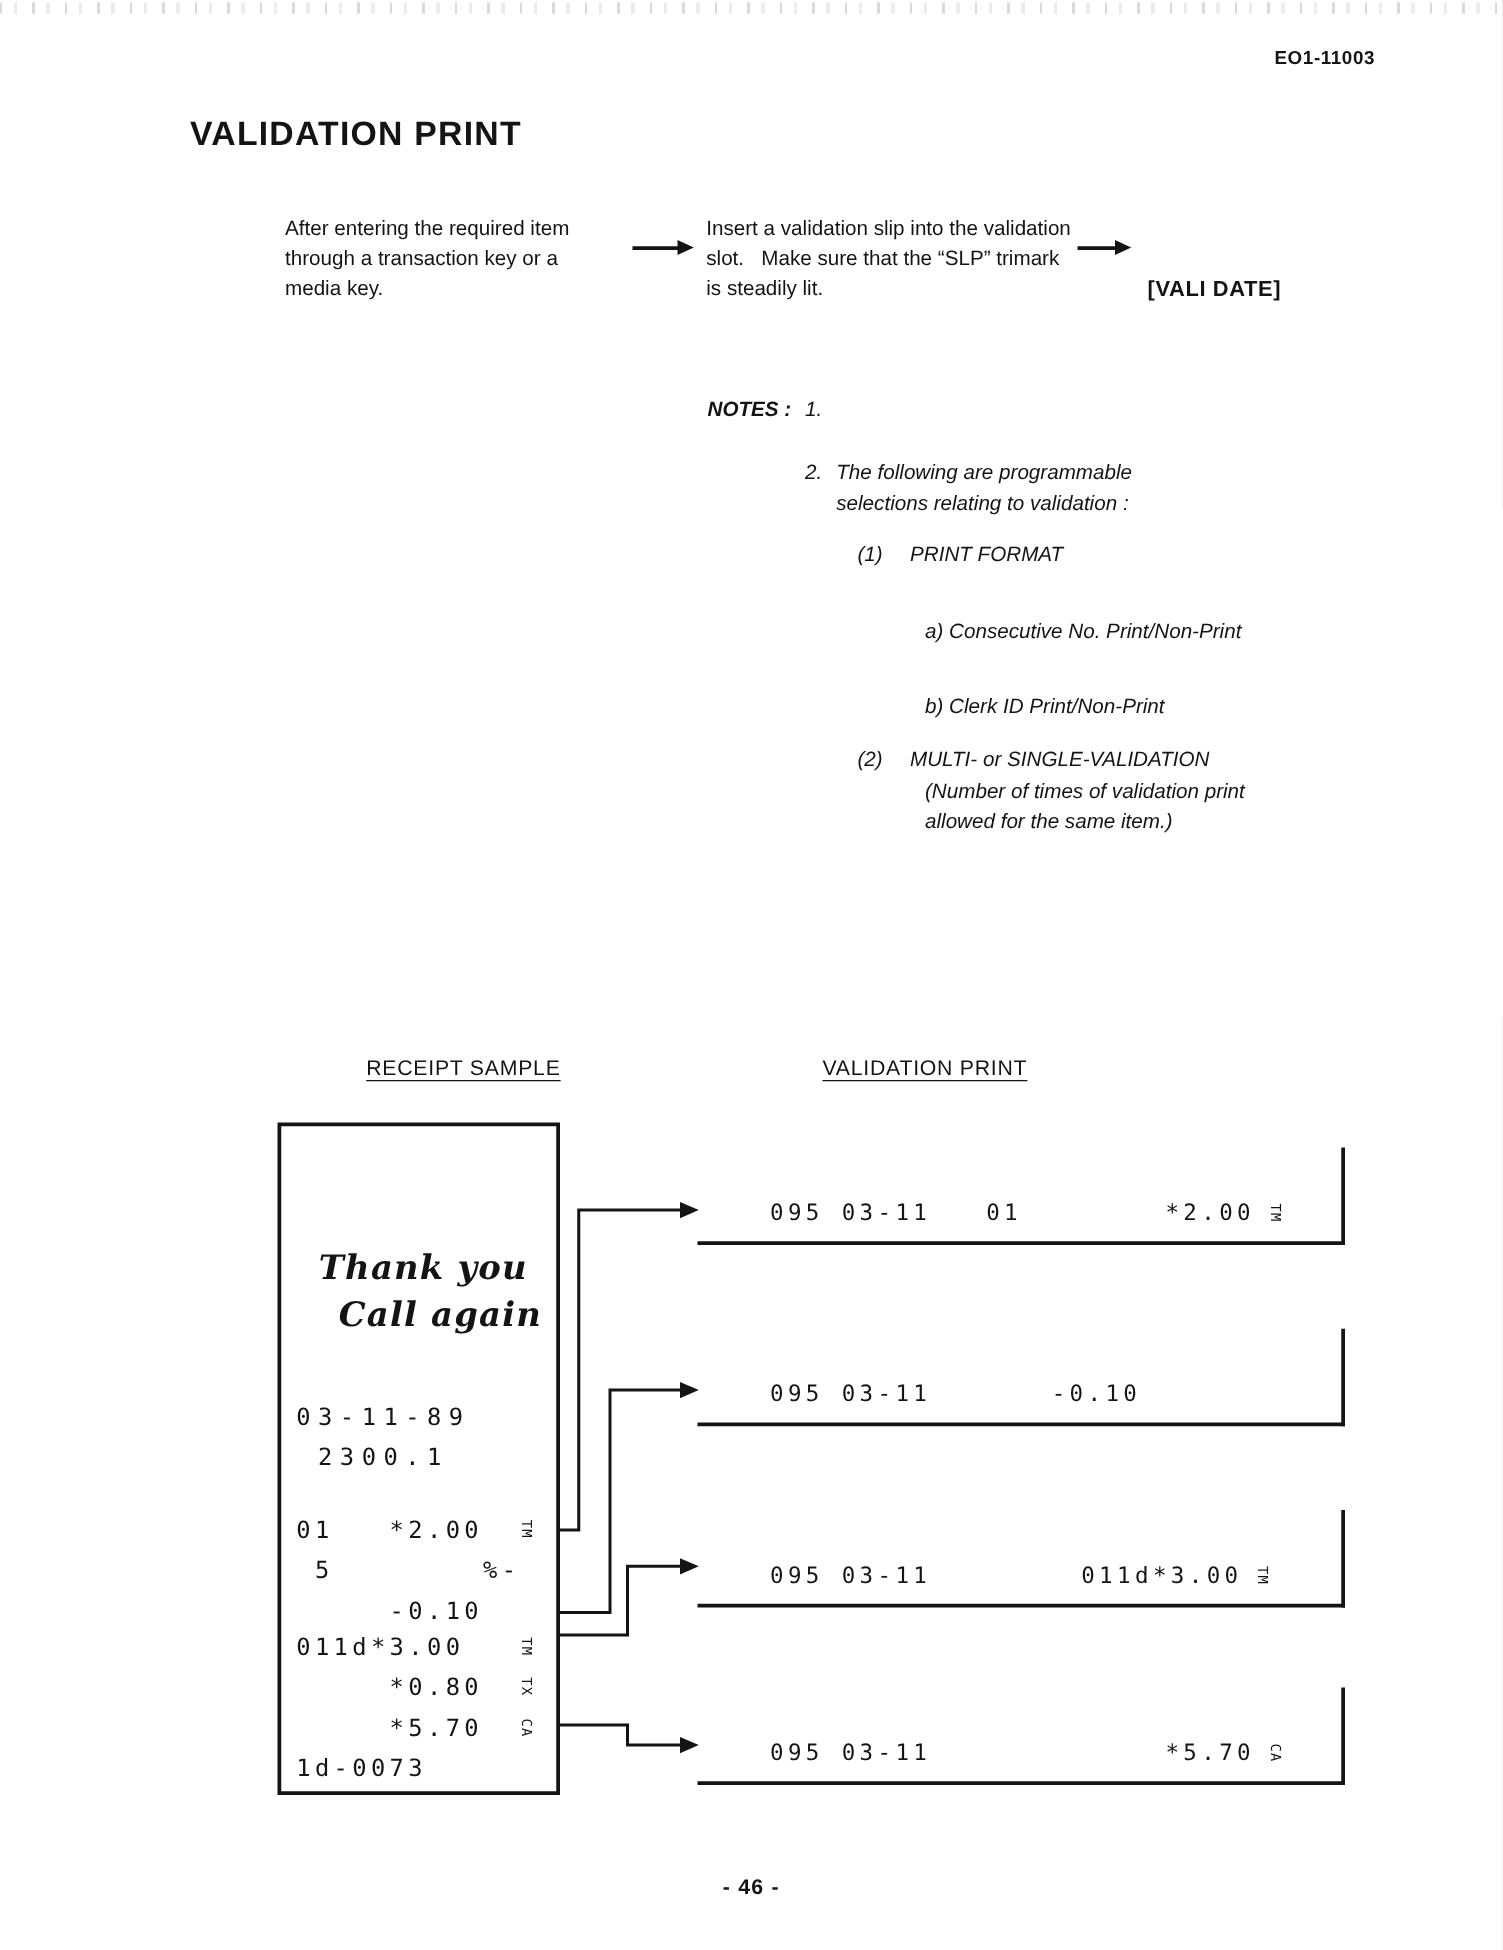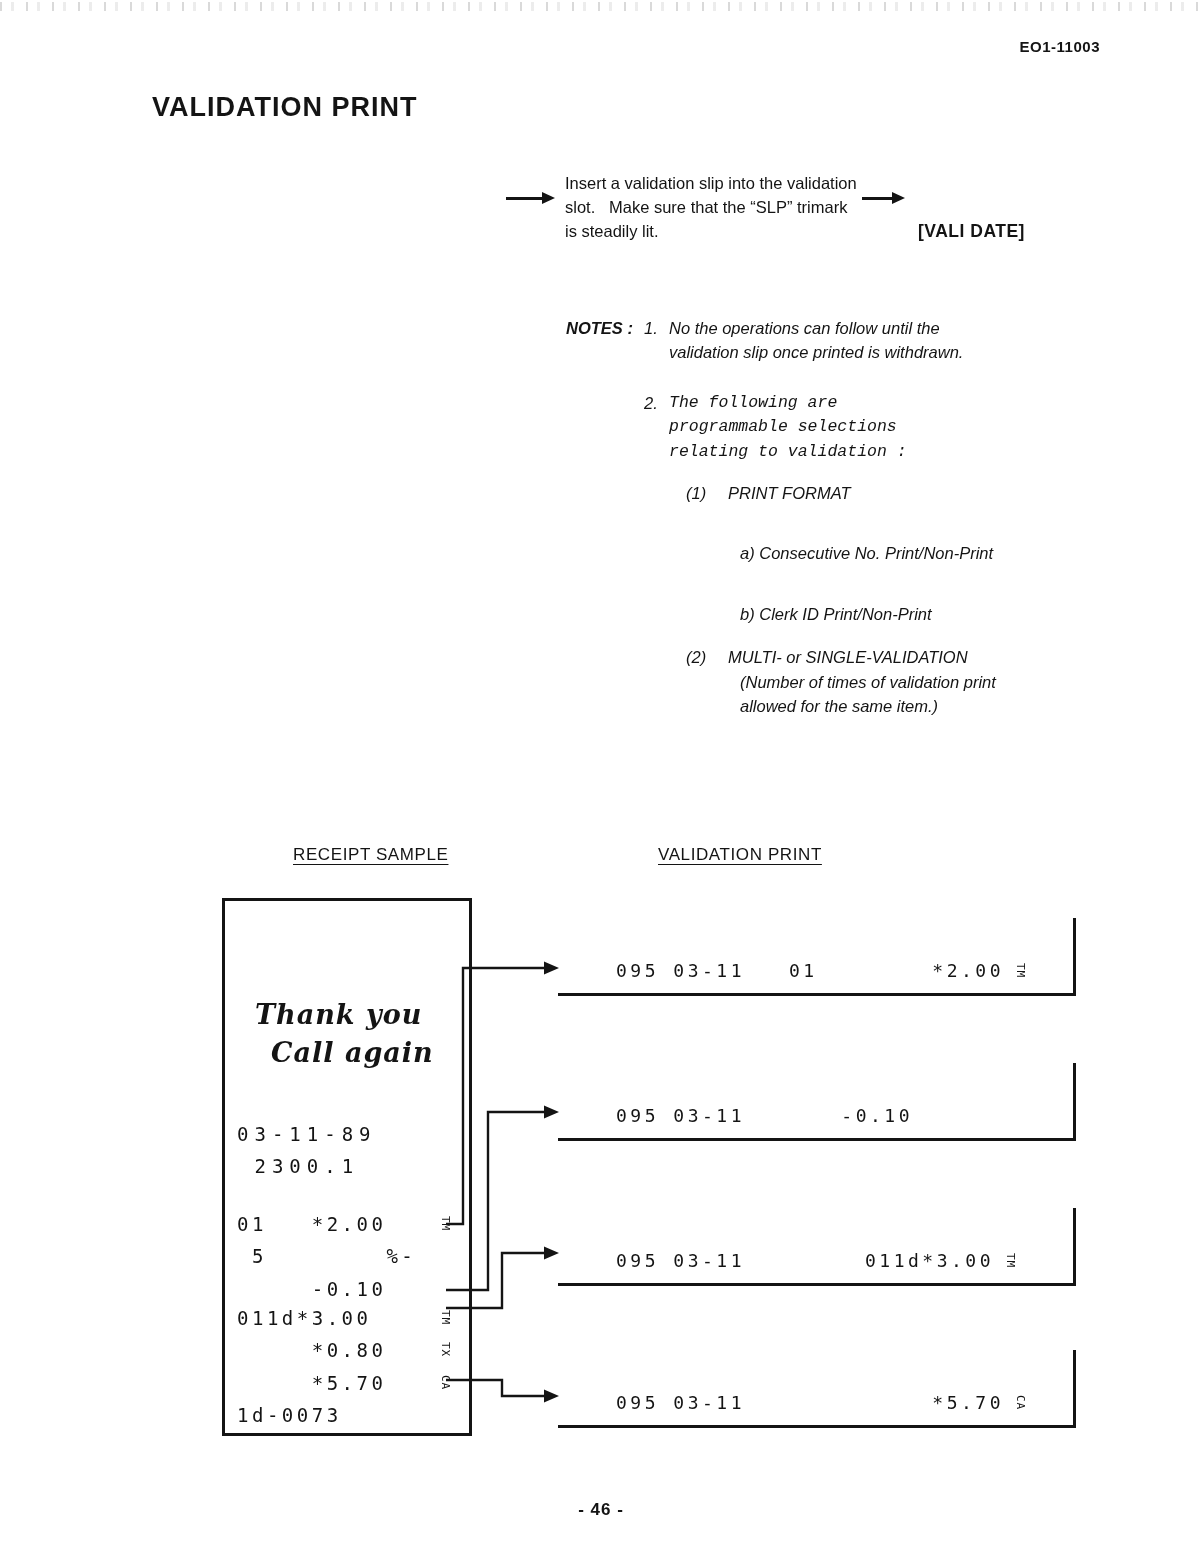--- a/index.html
+++ b/index.html
@@ -46,36 +46,36 @@
   
   .notes{
     position:absolute;left:566px;top:316px;width:505px;
     font-style:italic;font-size:16.5px;line-height:1.48;
   }
   .notes-first{display:flex;}
   .notes-label{font-weight:bold;width:78px;flex:none;}
   .n-num{width:25px;flex:none;}
   .n-body1{width:330px;}
   .note2{display:flex;margin:26px 0 0 78px;}
-  .n-body2{width:268px;font-family:Liberation Mono, monospace;}
+  .n-body2{width:268px;}
   .sub{display:flex;margin:17px 0 0 120px;}
   .sub2{margin-top:19px;}
   .sub-num{width:42px;flex:none;}
   .sub-line{padding-left:12px;margin-top:36px;}
   .sub-note{padding-left:12px;width:300px;}
   
   .sample-h{
     position:absolute;font-size:17px;letter-spacing:.6px;
     text-decoration:underline;text-underline-offset:4px;
   }
   .rh{left:249px;top:845px;margin-left:44px;}
   .vh{left:658px;top:845px;}
   
   .receipt-box{
-    position:absolute;left:222px;top:898px;width:250px;height:538px;
+    position:absolute;left:222px;top:898px;width:226px;height:538px;
     border:3px solid #141414;background:#fff;box-sizing:border-box;
   }
   .rline{
     position:absolute;left:12px;right:10px;
     font-family:"DejaVu Sans Mono", monospace;
     font-size:19px;letter-spacing:3.5px;white-space:pre;
   }
   .rl0,.rl1{
     font-family:"DejaVu Serif", serif;font-style:italic;font-weight:bold;
     font-size:27px;letter-spacing:1px;white-space:pre;
@@ -130,30 +130,30 @@
 <body>
 
 <div class="page">
 
   <div class="scan-noise"></div>
 
   <div class="doc-ref">EO1-11003</div>
 
   <h1 class="page-title">VALIDATION PRINT</h1>
 
+  <div class="flow-step step1">After entering the required item through a transaction key or a media key.</div>
   <div class="h-arrow fa1"></div>
   <div class="flow-step step2">Insert a validation slip into the validation slot.&nbsp;&nbsp; Make sure that the “SLP” trimark is steadily lit.</div>
   <div class="h-arrow fa2"></div>
   <div class="flow-result">[VALI DATE]</div>
 
   <div class="notes">
     <div class="notes-first">
       <span class="notes-label">NOTES :</span>
       <span class="n-num">1.</span>
-      <span class="n-body1">No the operations can follow until the validation slip once printed is withdrawn.</span>
     </div>
     <div class="note2">
       <span class="n-num">2.</span>
       <span class="n-body2">The following are programmable selections relating to validation :</span>
     </div>
     <div class="sub sub1">
       <span class="sub-num">(1)</span>
       <span class="sub-body">
         <span style="display:block">PRINT FORMAT</span>
         <span class="sub-line" style="display:block">a) Consecutive No. Print/Non-Print</span>

